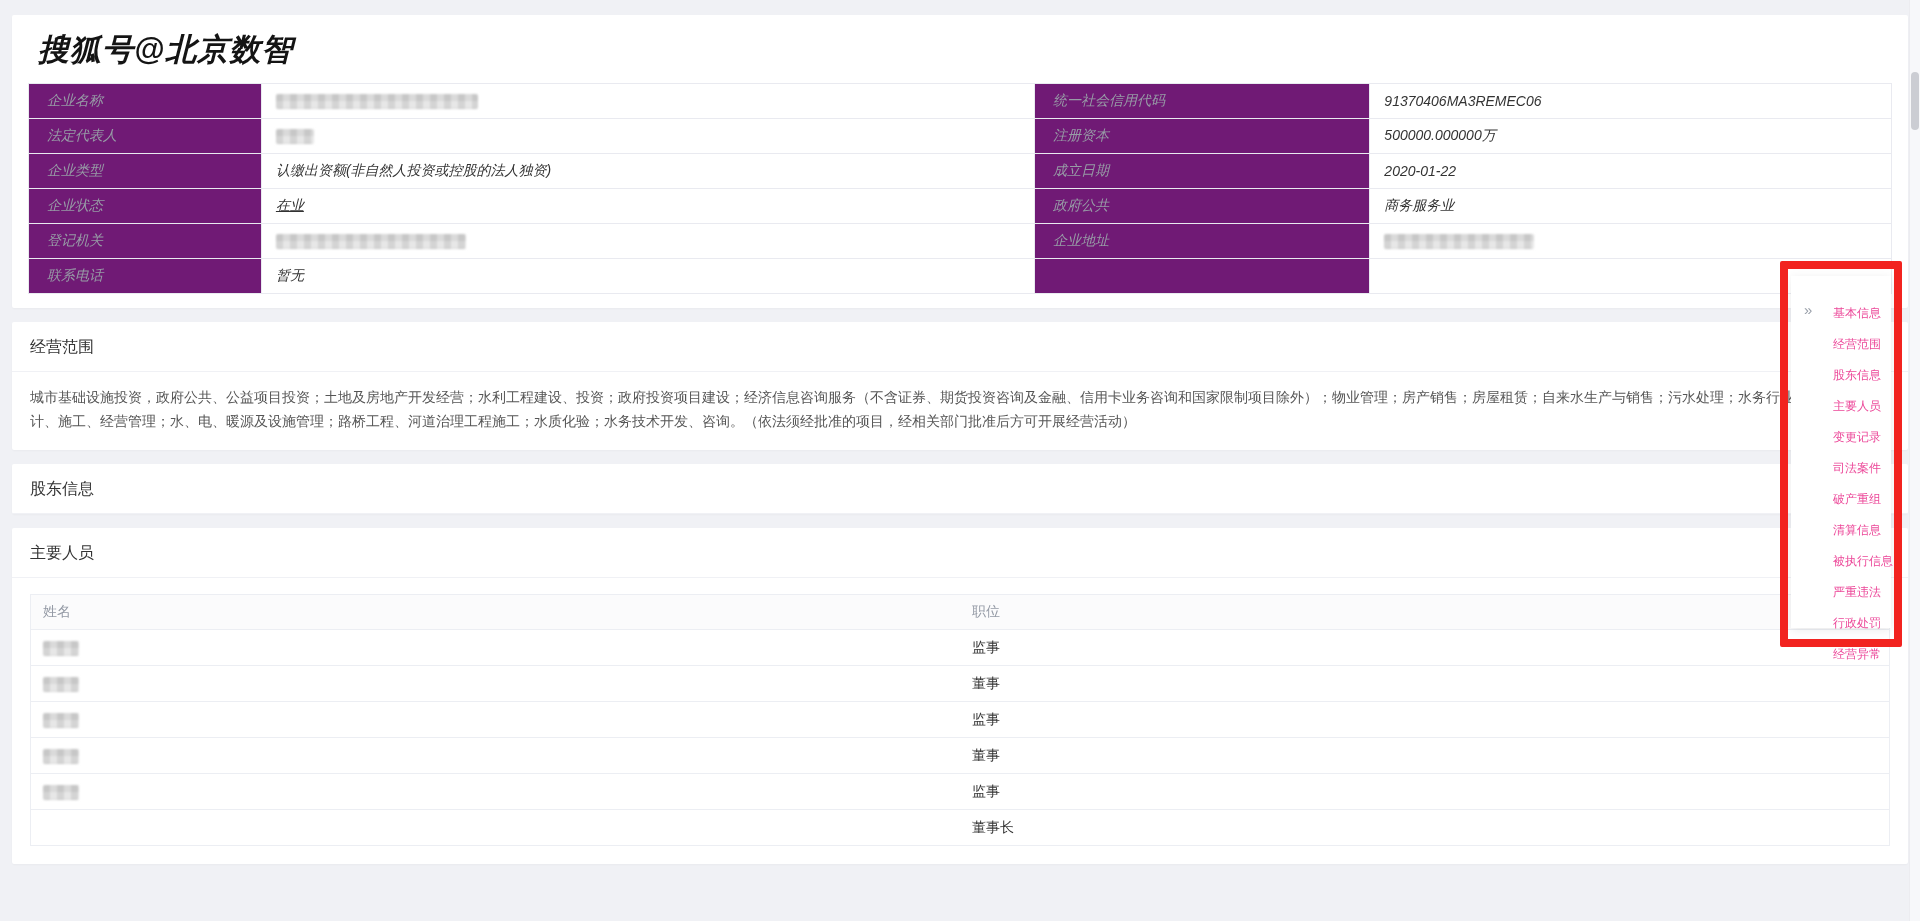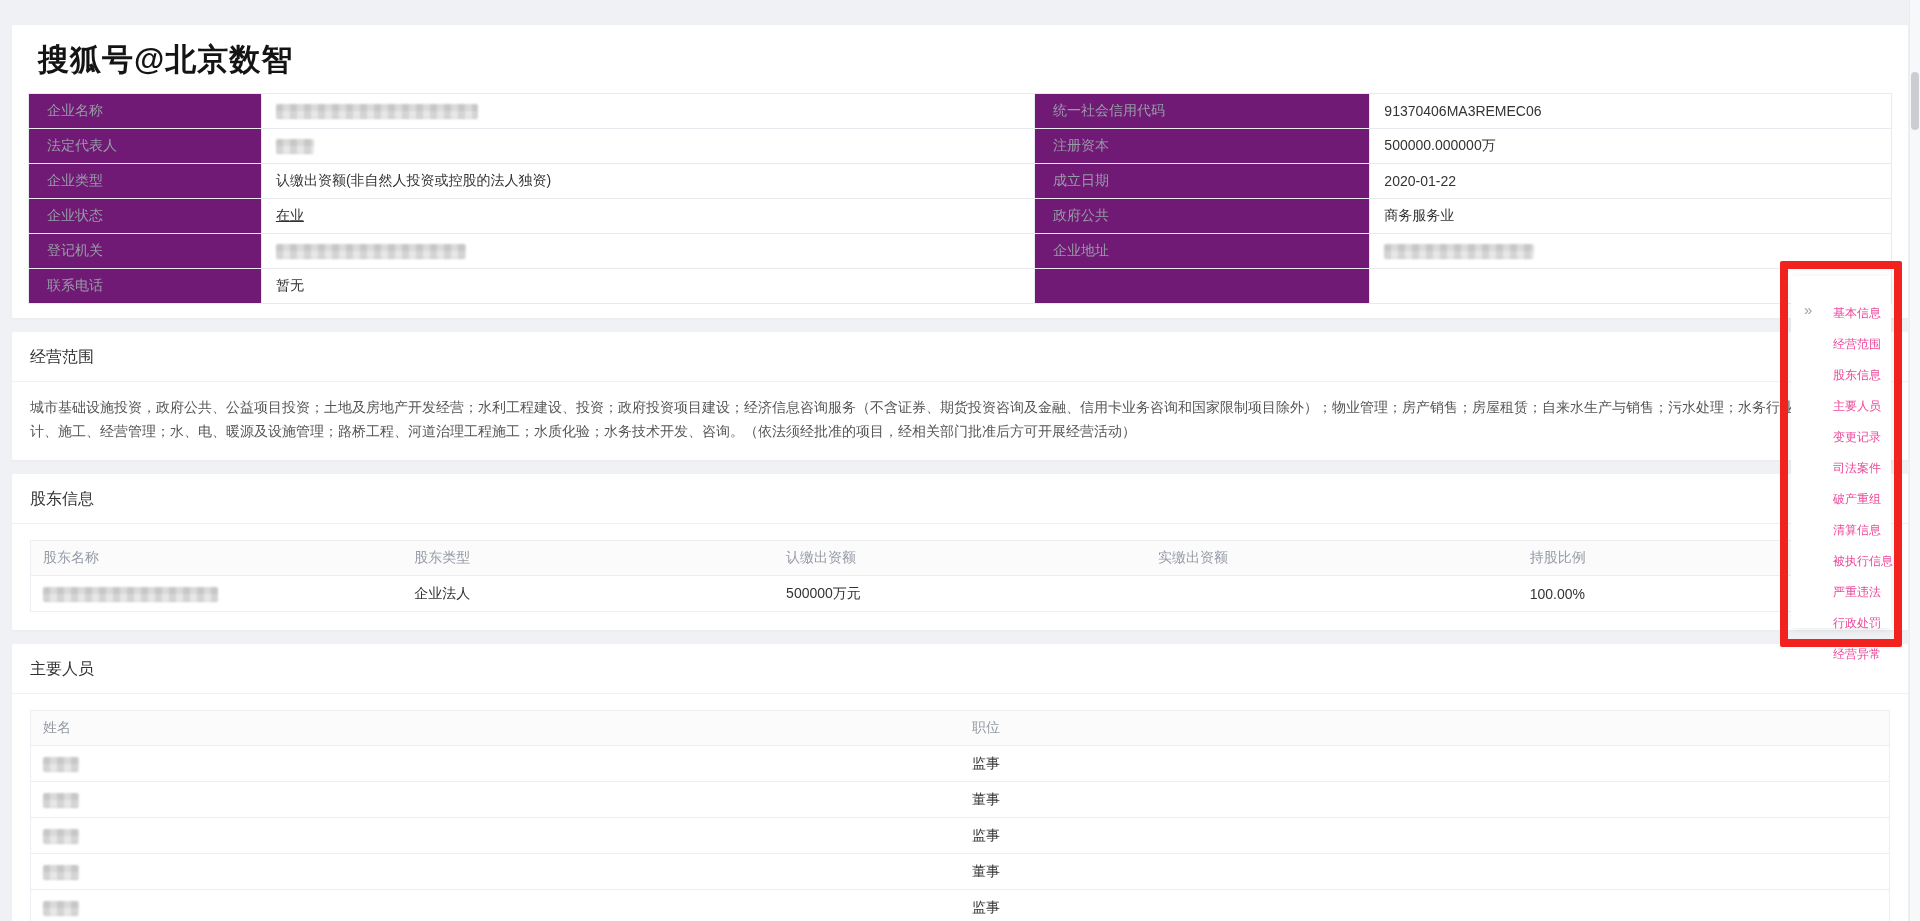--- a/index.html
+++ b/index.html
@@ -12,21 +12,21 @@
     color:#333;
   }
   .page { position:relative; width:1920px; height:921px; overflow:hidden; }
 
   .card {
     background:#fff;
     margin:0 12px;
     border-radius:2px;
     box-shadow:0 1px 2px rgba(0,0,0,0.03);
   }
-  .card1 { margin-top:25px; padding:8px 16px 14px 16px; }
+  .card1 { margin-top:15px; padding:8px 16px 14px 16px;font-style:italic; }
 
   .watermark {
     font-size:31px;
     font-weight:bold;
     letter-spacing:1px;
     color:#141414;
     padding:6px 0 12px 10px;
     text-shadow:
       -2px -2px 0 #fff, 2px -2px 0 #fff, -2px 2px 0 #fff, 2px 2px 0 #fff,
       -2px 0 0 #fff, 2px 0 0 #fff, 0 -2px 0 #fff, 0 2px 0 #fff;
@@ -200,42 +200,20 @@
     </table>
   </div>
 
   <div class="section-card">
     <div class="section-title">经营范围</div>
     <div class="scope-text">城市基础设施投资，政府公共、公益项目投资；土地及房地产开发经营；水利工程建设、投资；政府投资项目建设；经济信息咨询服务（不含证券、期货投资咨询及金融、信用卡业务咨询和国家限制项目除外）；物业管理；房产销售；房屋租赁；自来水生产与销售；污水处理；水务行业投资建设、设计、施工、经营管理；水、电、暖源及设施管理；路桥工程、河道治理工程施工；水质化验；水务技术开发、咨询。（依法须经批准的项目，经相关部门批准后方可开展经营活动）</div>
   </div>
 
   <div class="section-card">
     <div class="section-title">股东信息</div>
-    <div class="data-table-wrap">
-      <table class="data-table">
-        <thead>
-          <tr>
-            <th class="col20">股东名称</th>
-            <th class="col20">股东类型</th>
-            <th class="col20">认缴出资额</th>
-            <th class="col20">实缴出资额</th>
-            <th class="col20">持股比例</th>
-          </tr>
-        </thead>
-        <tbody>
-          <tr>
-            <td><span class="redact rw175"></span></td>
-            <td>企业法人</td>
-            <td>500000万元</td>
-            <td></td>
-            <td>100.00%</td>
-          </tr>
-        </tbody>
-      </table>
-    </div>
   </div>
 
   <div class="section-card">
     <div class="section-title">主要人员</div>
     <div class="data-table-wrap">
       <table class="data-table">
         <thead>
           <tr>
             <th class="col50">姓名</th>
             <th class="col50">职位</th>

